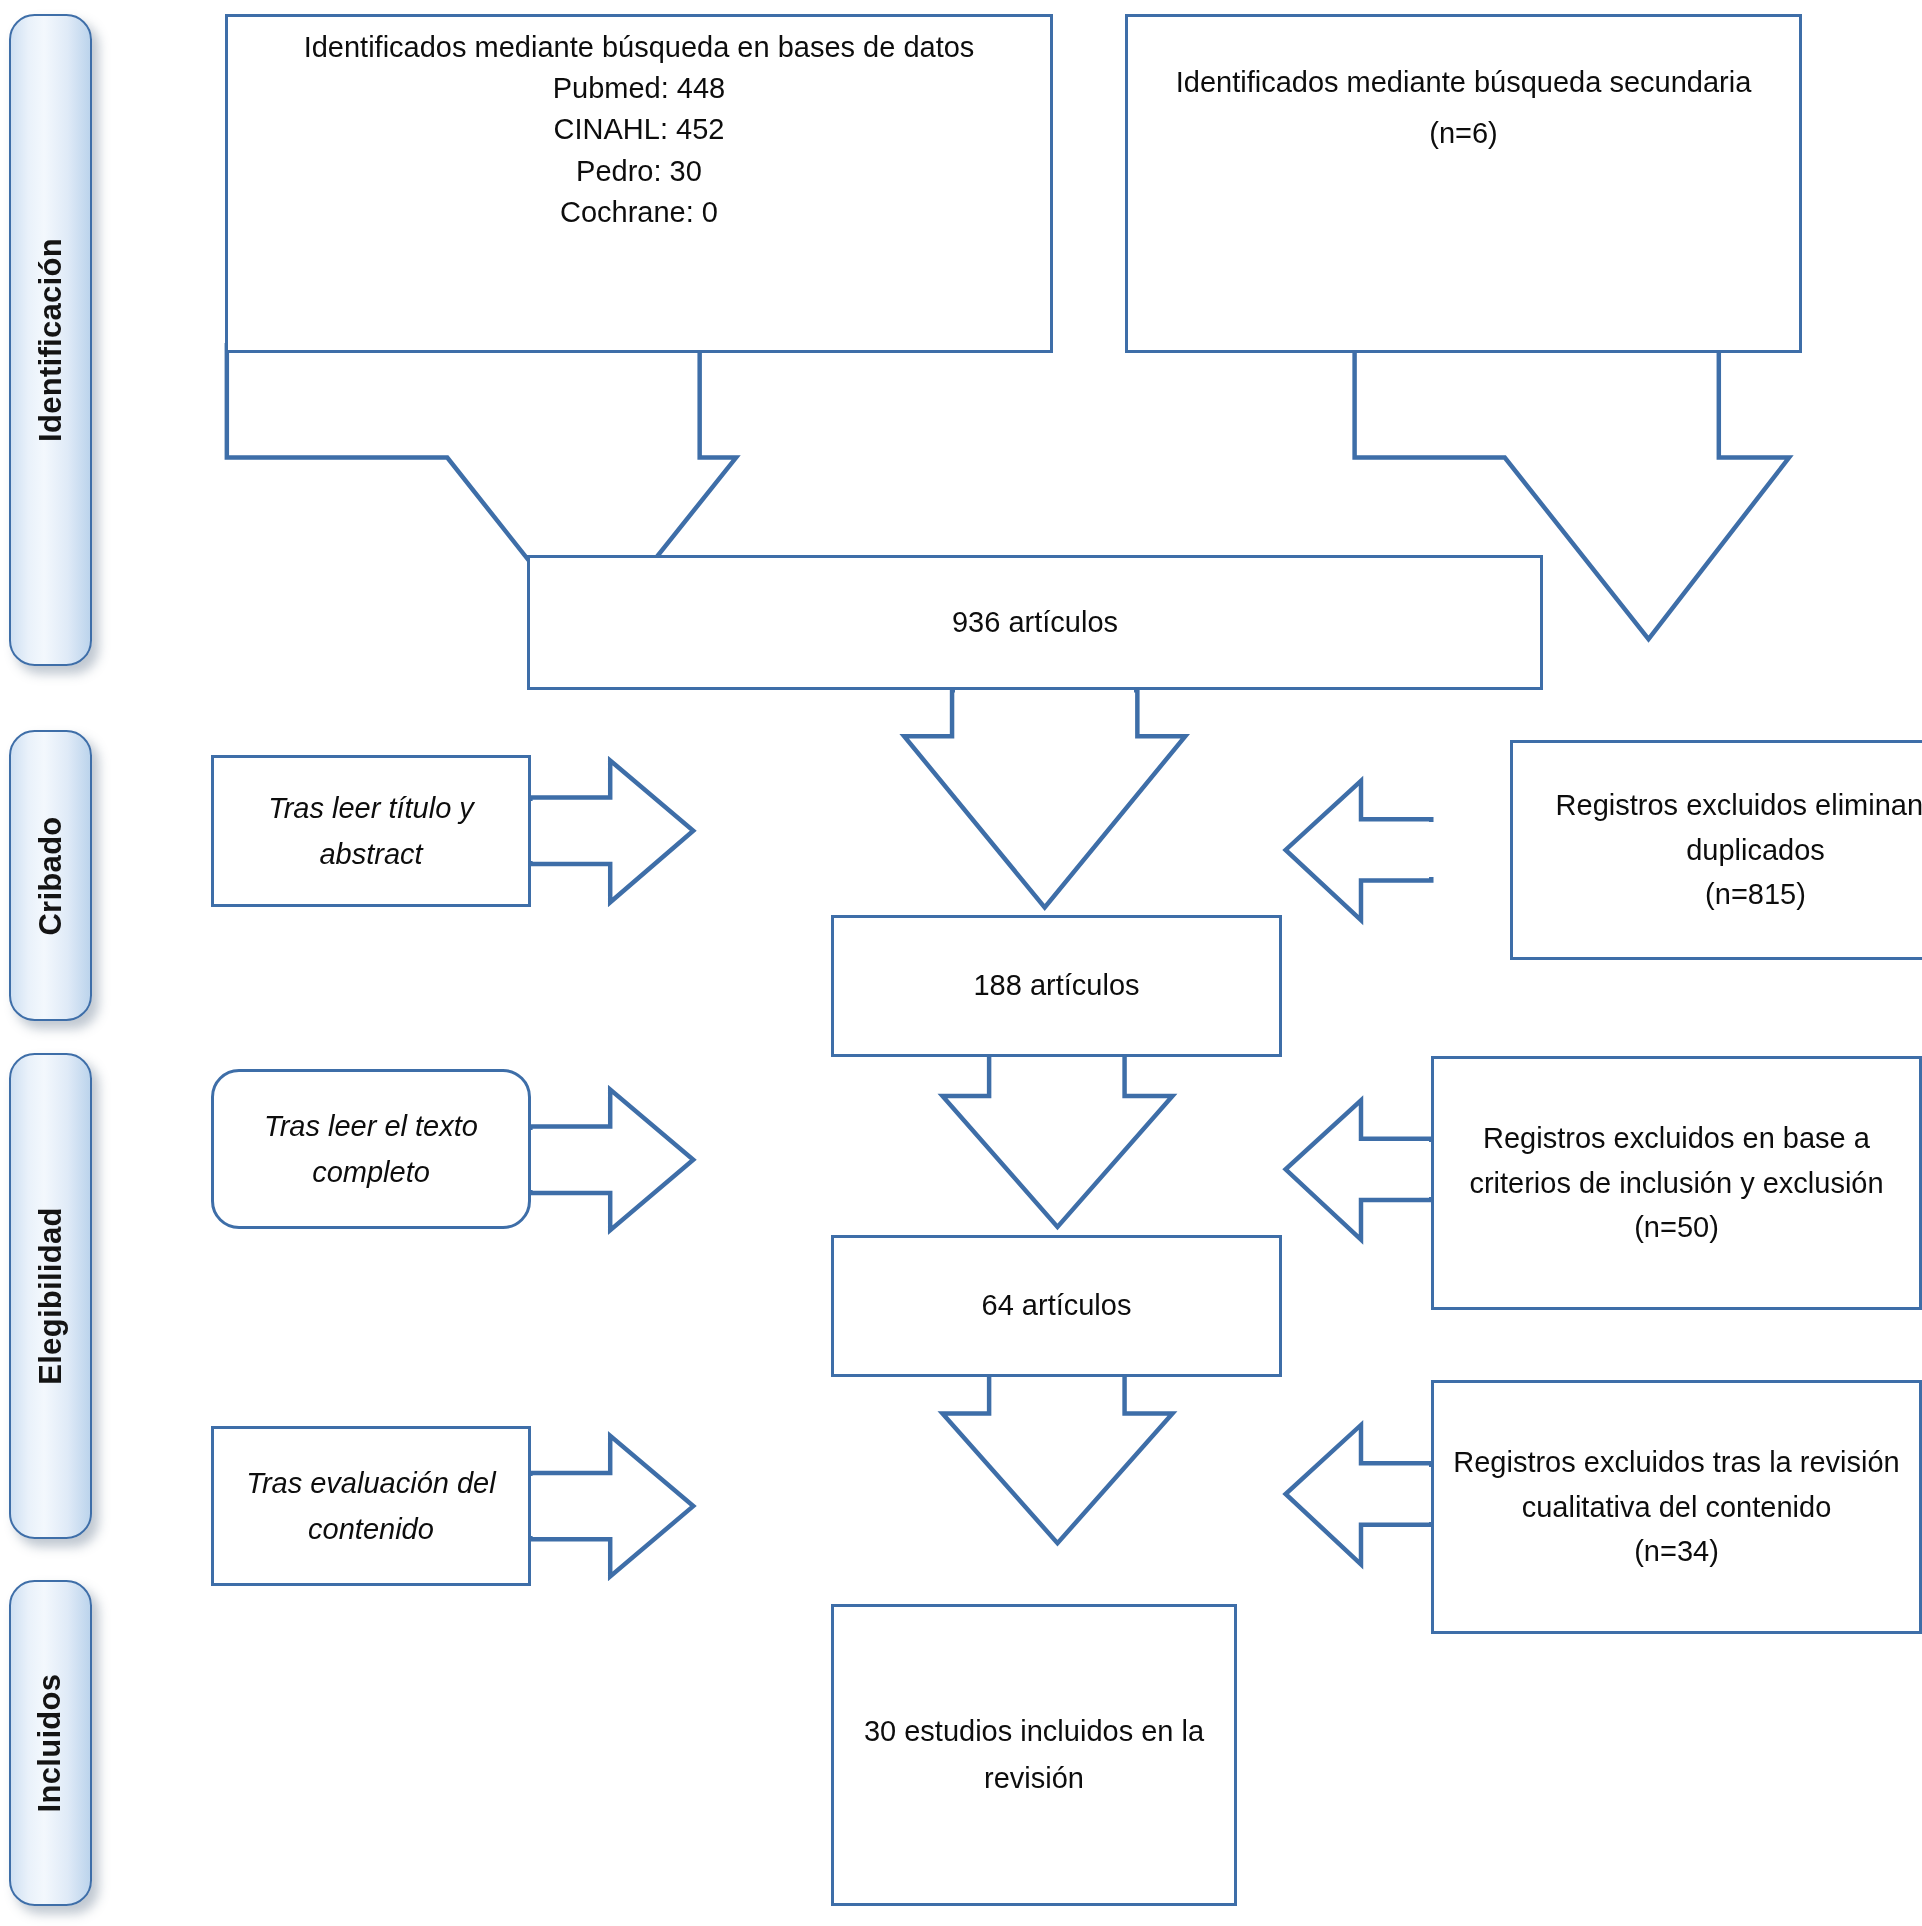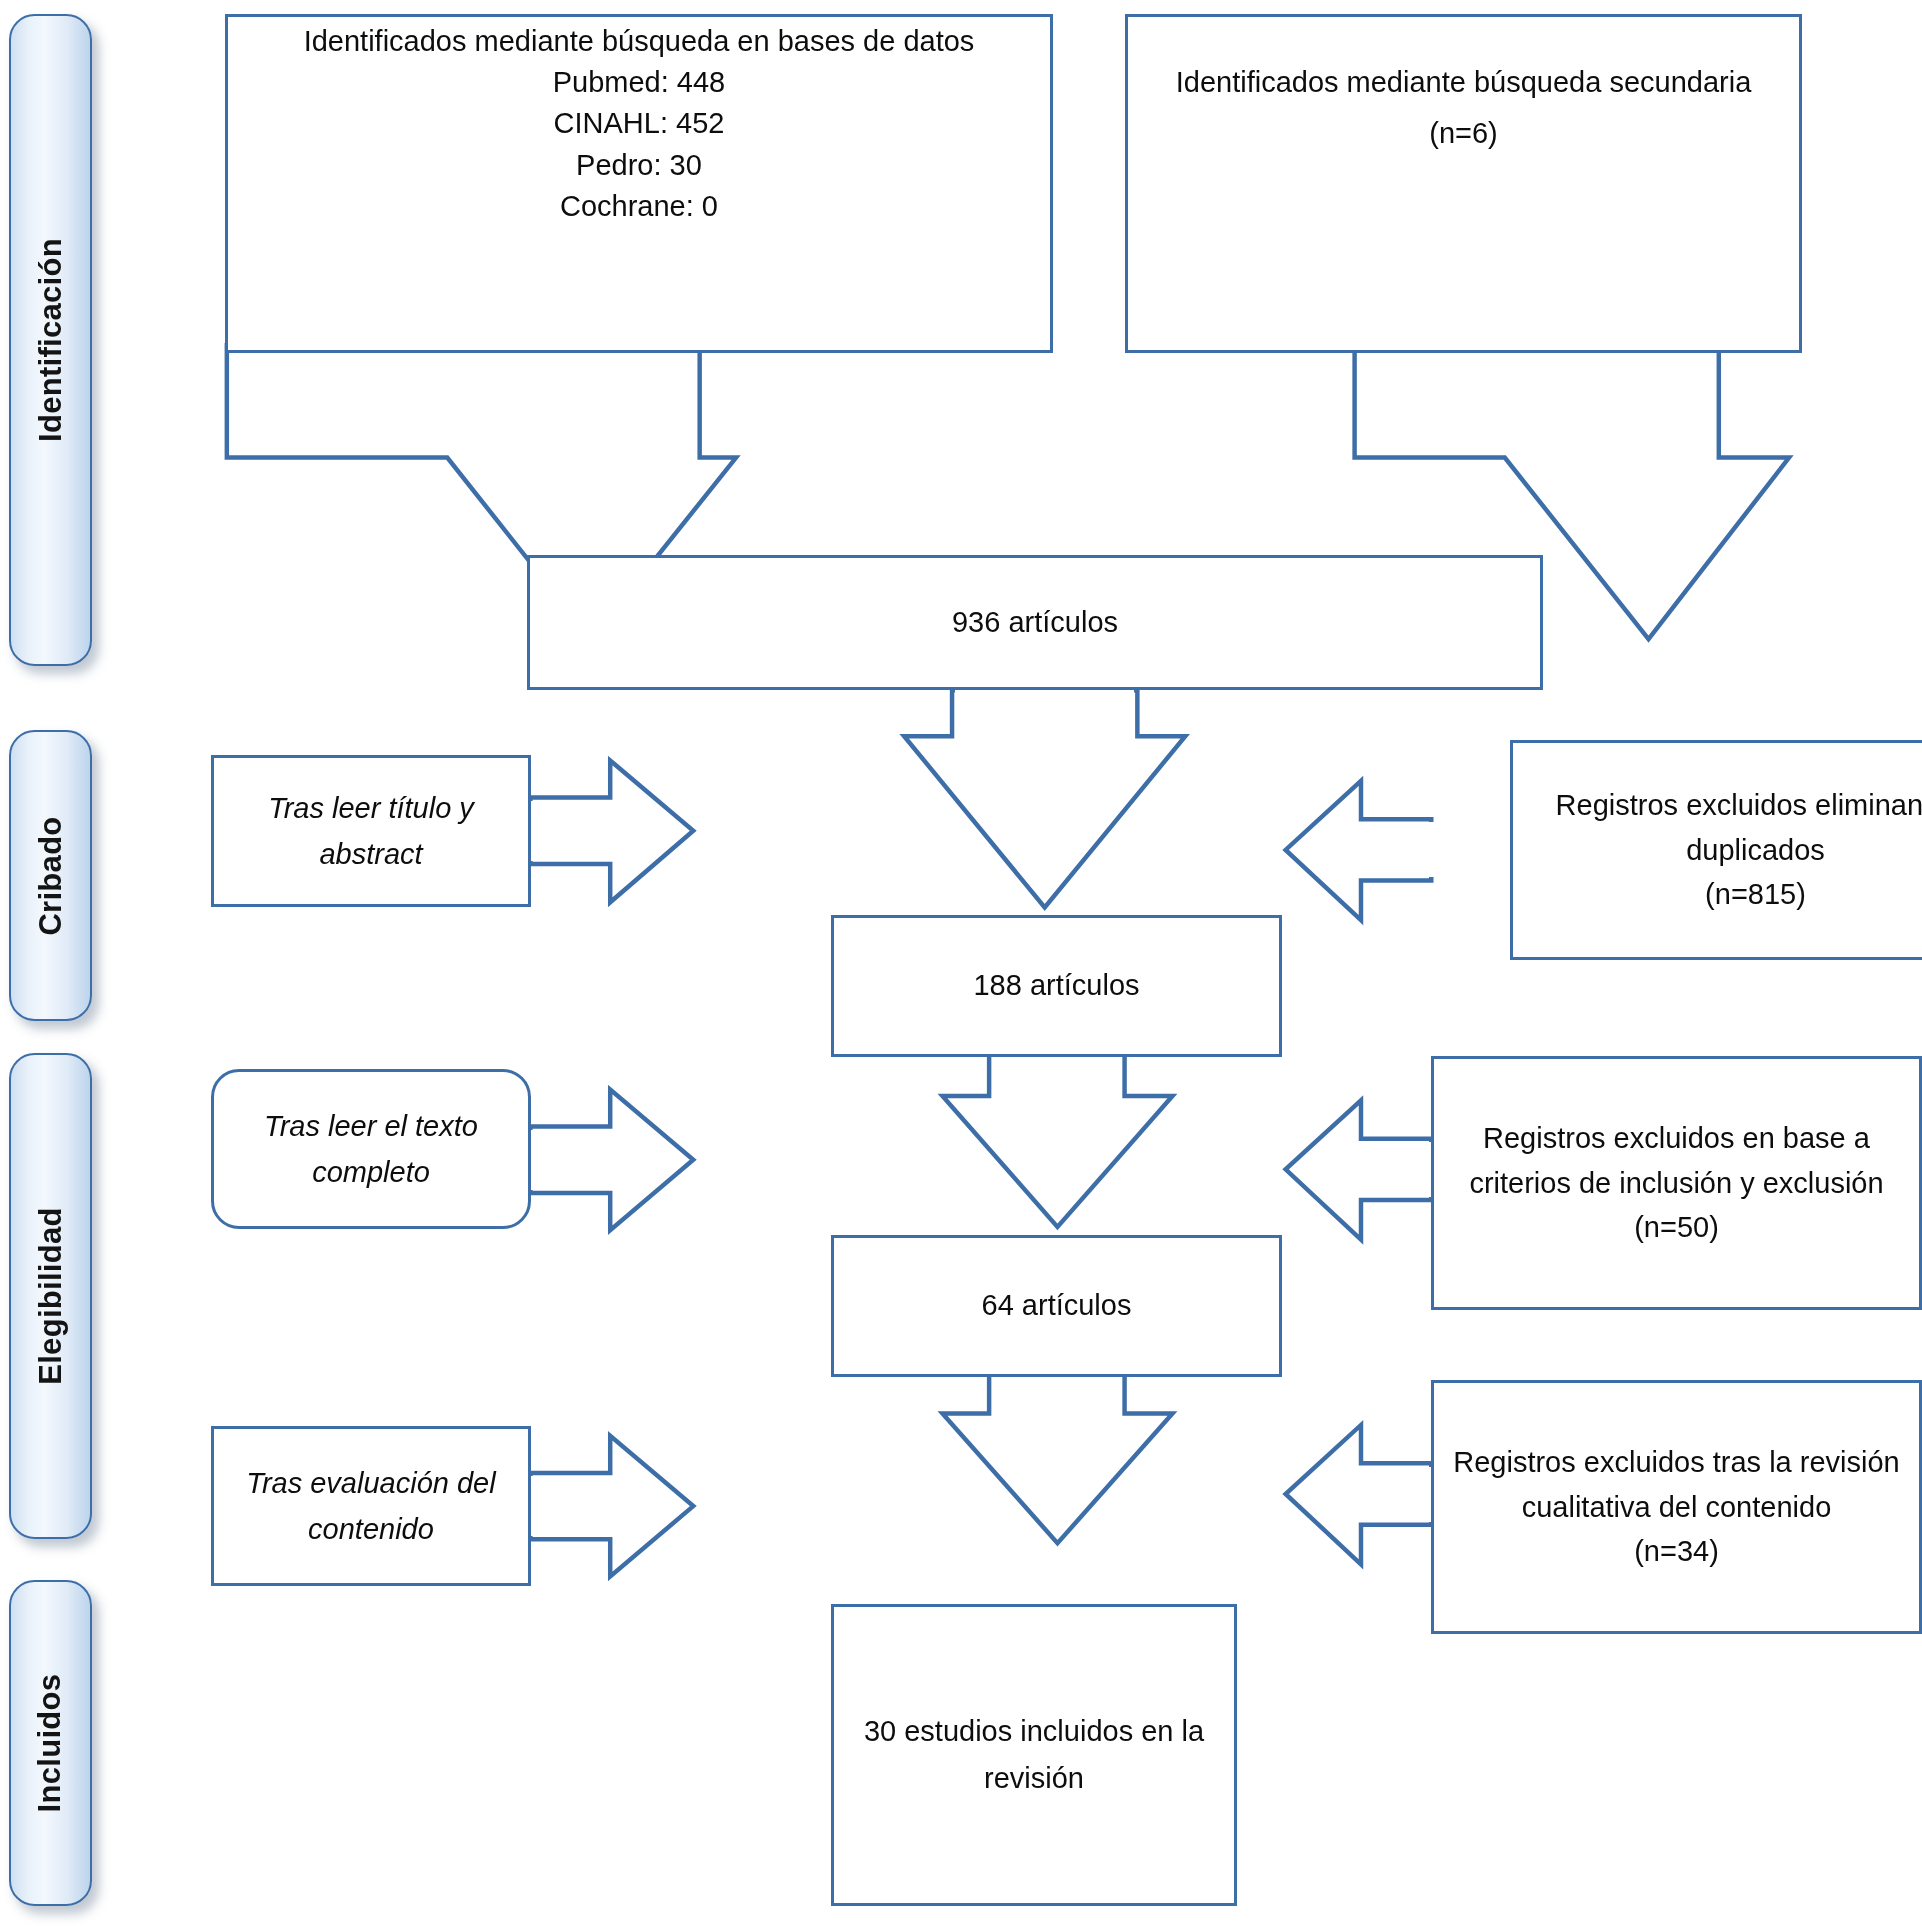--- a/index.html
+++ b/index.html
@@ -138,21 +138,21 @@
   </div>
 
   <div class="stage-pill" style="left:9px; top:1053px; width:83px; height:486px;">
     <span class="pill-text" style="font-size:31px;">Elegibilidad</span>
   </div>
 
   <div class="stage-pill" style="left:9px; top:1580px; width:83px; height:326px;">
     <span class="pill-text" style="font-size:31px;">Incluidos</span>
   </div>
 
-  <div class="flowbox" style="left:225px; top:14px; width:828px; height:339px; align-items:flex-start; padding-top:4px;">
+  <div class="flowbox" style="left:225px; top:14px; width:828px; height:339px; align-items:flex-start; padding-top:10px;">
     <div class="btxt" style="font-size:29px;">Identificados mediante búsqueda en bases de datos
 Pubmed: 448
 CINAHL: 452
 Pedro: 30
 Cochrane: 0</div>
   </div>
 
   <div class="flowbox" style="left:1125px; top:14px; width:677px; height:339px; align-items:flex-start; padding-top:40px;">
     <div class="btxt" style="font-size:29px; line-height:1.75;">Identificados mediante búsqueda secundaria
 (n=6)</div>

